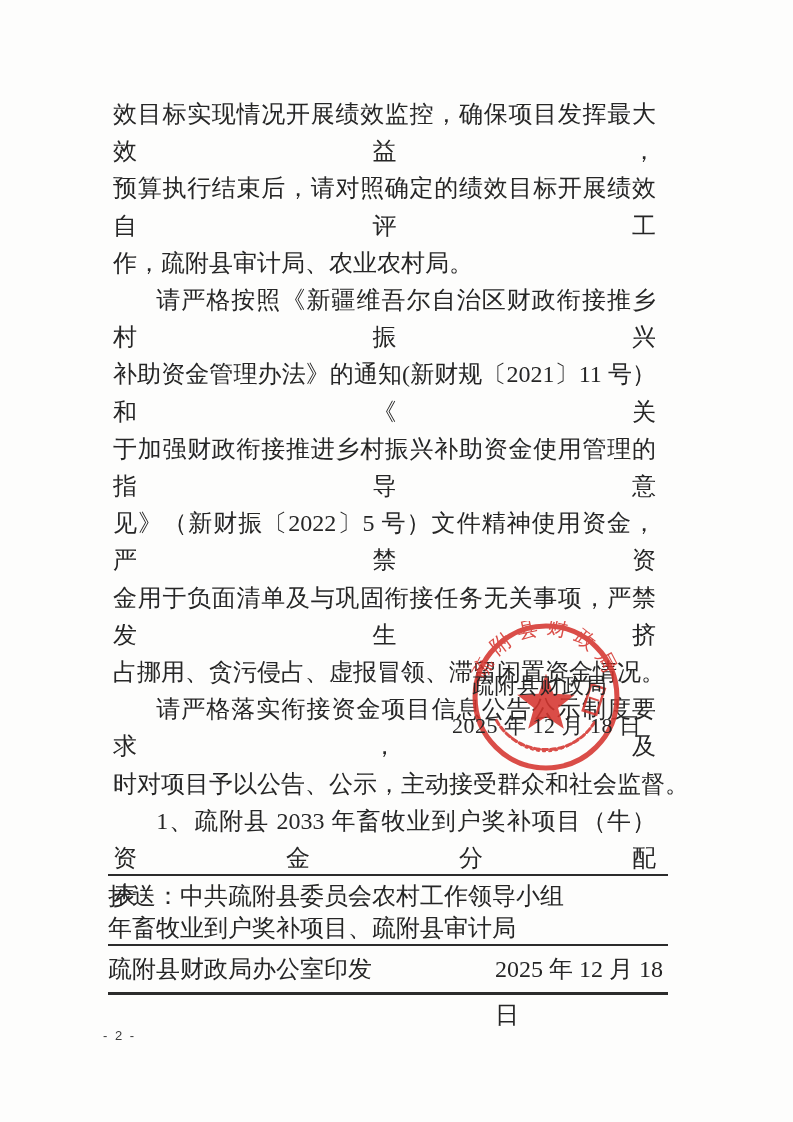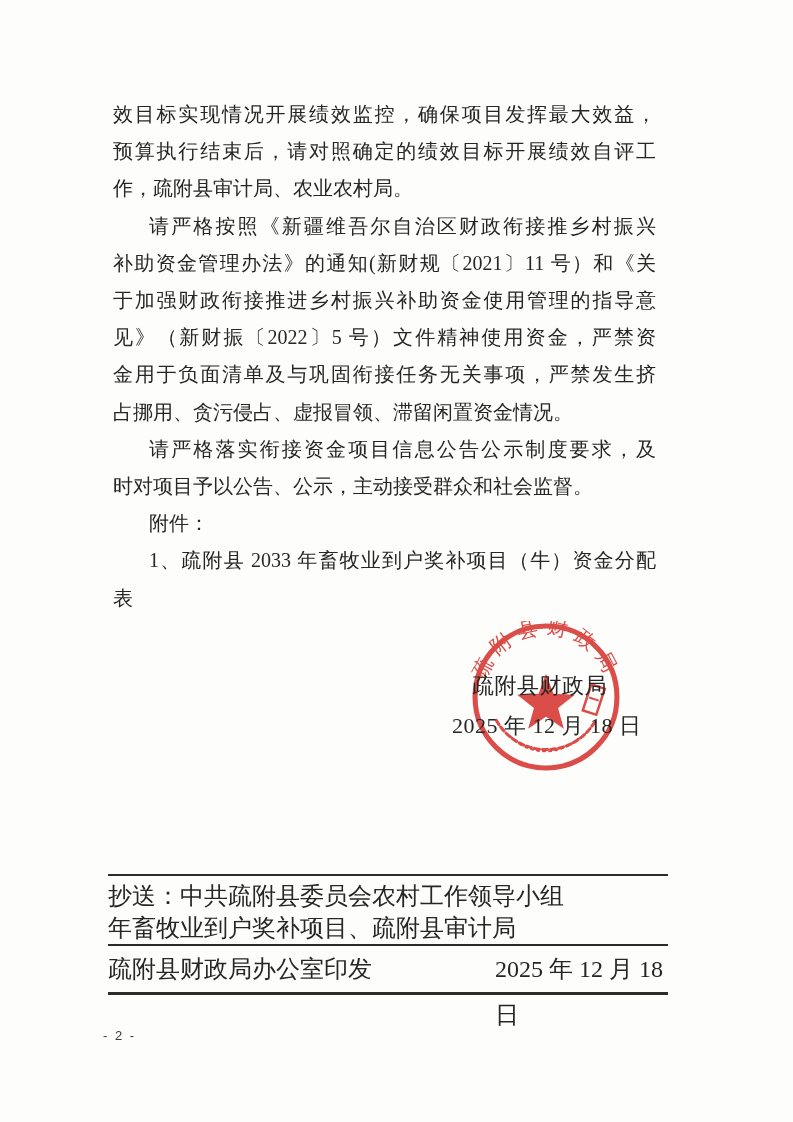--- a/index.html
+++ b/index.html
@@ -11,21 +11,21 @@
     overflow: hidden;
     font-family: "Liberation Serif", "DejaVu Serif", serif;
     color: #262626;
   }
   
   .body-text {
     position: absolute;
     left: 113px;
     top: 96px;
     width: 543px;
-    font-size: 20px;
+    font-size: 24px;
     line-height: 37.2px;
   }
   .line { white-space: nowrap; }
   .line.j { white-space: normal; text-align: justify; text-align-last: justify; }
   .line.indent { text-indent: 1.8em; }
   
   .sig-org {
     position: absolute;
     left: 472px; top: 671px;
     font-size: 22px; letter-spacing: 0.5px;
@@ -78,21 +78,20 @@
     <div class="line j">预算执行结束后，请对照确定的绩效目标开展绩效自评工</div>
     <div class="line">作，疏附县审计局、农业农村局。</div>
     <div class="line j indent">请严格按照《新疆维吾尔自治区财政衔接推乡村振兴</div>
     <div class="line j">补助资金管理办法》的通知(新财规〔2021〕11 号）和《关</div>
     <div class="line j">于加强财政衔接推进乡村振兴补助资金使用管理的指导意</div>
     <div class="line j">见》（新财振〔2022〕5 号）文件精神使用资金，严禁资</div>
     <div class="line j">金用于负面清单及与巩固衔接任务无关事项，严禁发生挤</div>
     <div class="line">占挪用、贪污侵占、虚报冒领、滞留闲置资金情况。</div>
     <div class="line j indent">请严格落实衔接资金项目信息公告公示制度要求，及</div>
     <div class="line">时对项目予以公告、公示，主动接受群众和社会监督。</div>
-    <div class="line indent">附件：</div>
     <div class="line j indent">1、疏附县 2033 年畜牧业到户奖补项目（牛）资金分配</div>
     <div class="line">表</div>
   </div>
 
   <svg class="stamp" width="152" height="152" viewBox="0 0 150 150" aria-hidden="true">
     <circle cx="75" cy="75" r="70" fill="none" stroke="#d5342e" stroke-width="5"></circle>
     <polygon fill="#d5342e" points="75,52 82.3,71.9 103.5,72.7 86.9,85.9 92.6,106.3 75,94.5 57.4,106.3 63.1,85.9 46.5,72.7 67.7,71.9"></polygon>
     <path id="sealArcTop" d="M 14,86 A 62,62 0 1 1 136,86" fill="none"></path>
     <text fill="#d5342e" font-size="20" font-family="Liberation Serif, serif" letter-spacing="7">
       <textPath href="#sealArcTop" startOffset="50%" text-anchor="middle">疏附县财政局</textPath>

